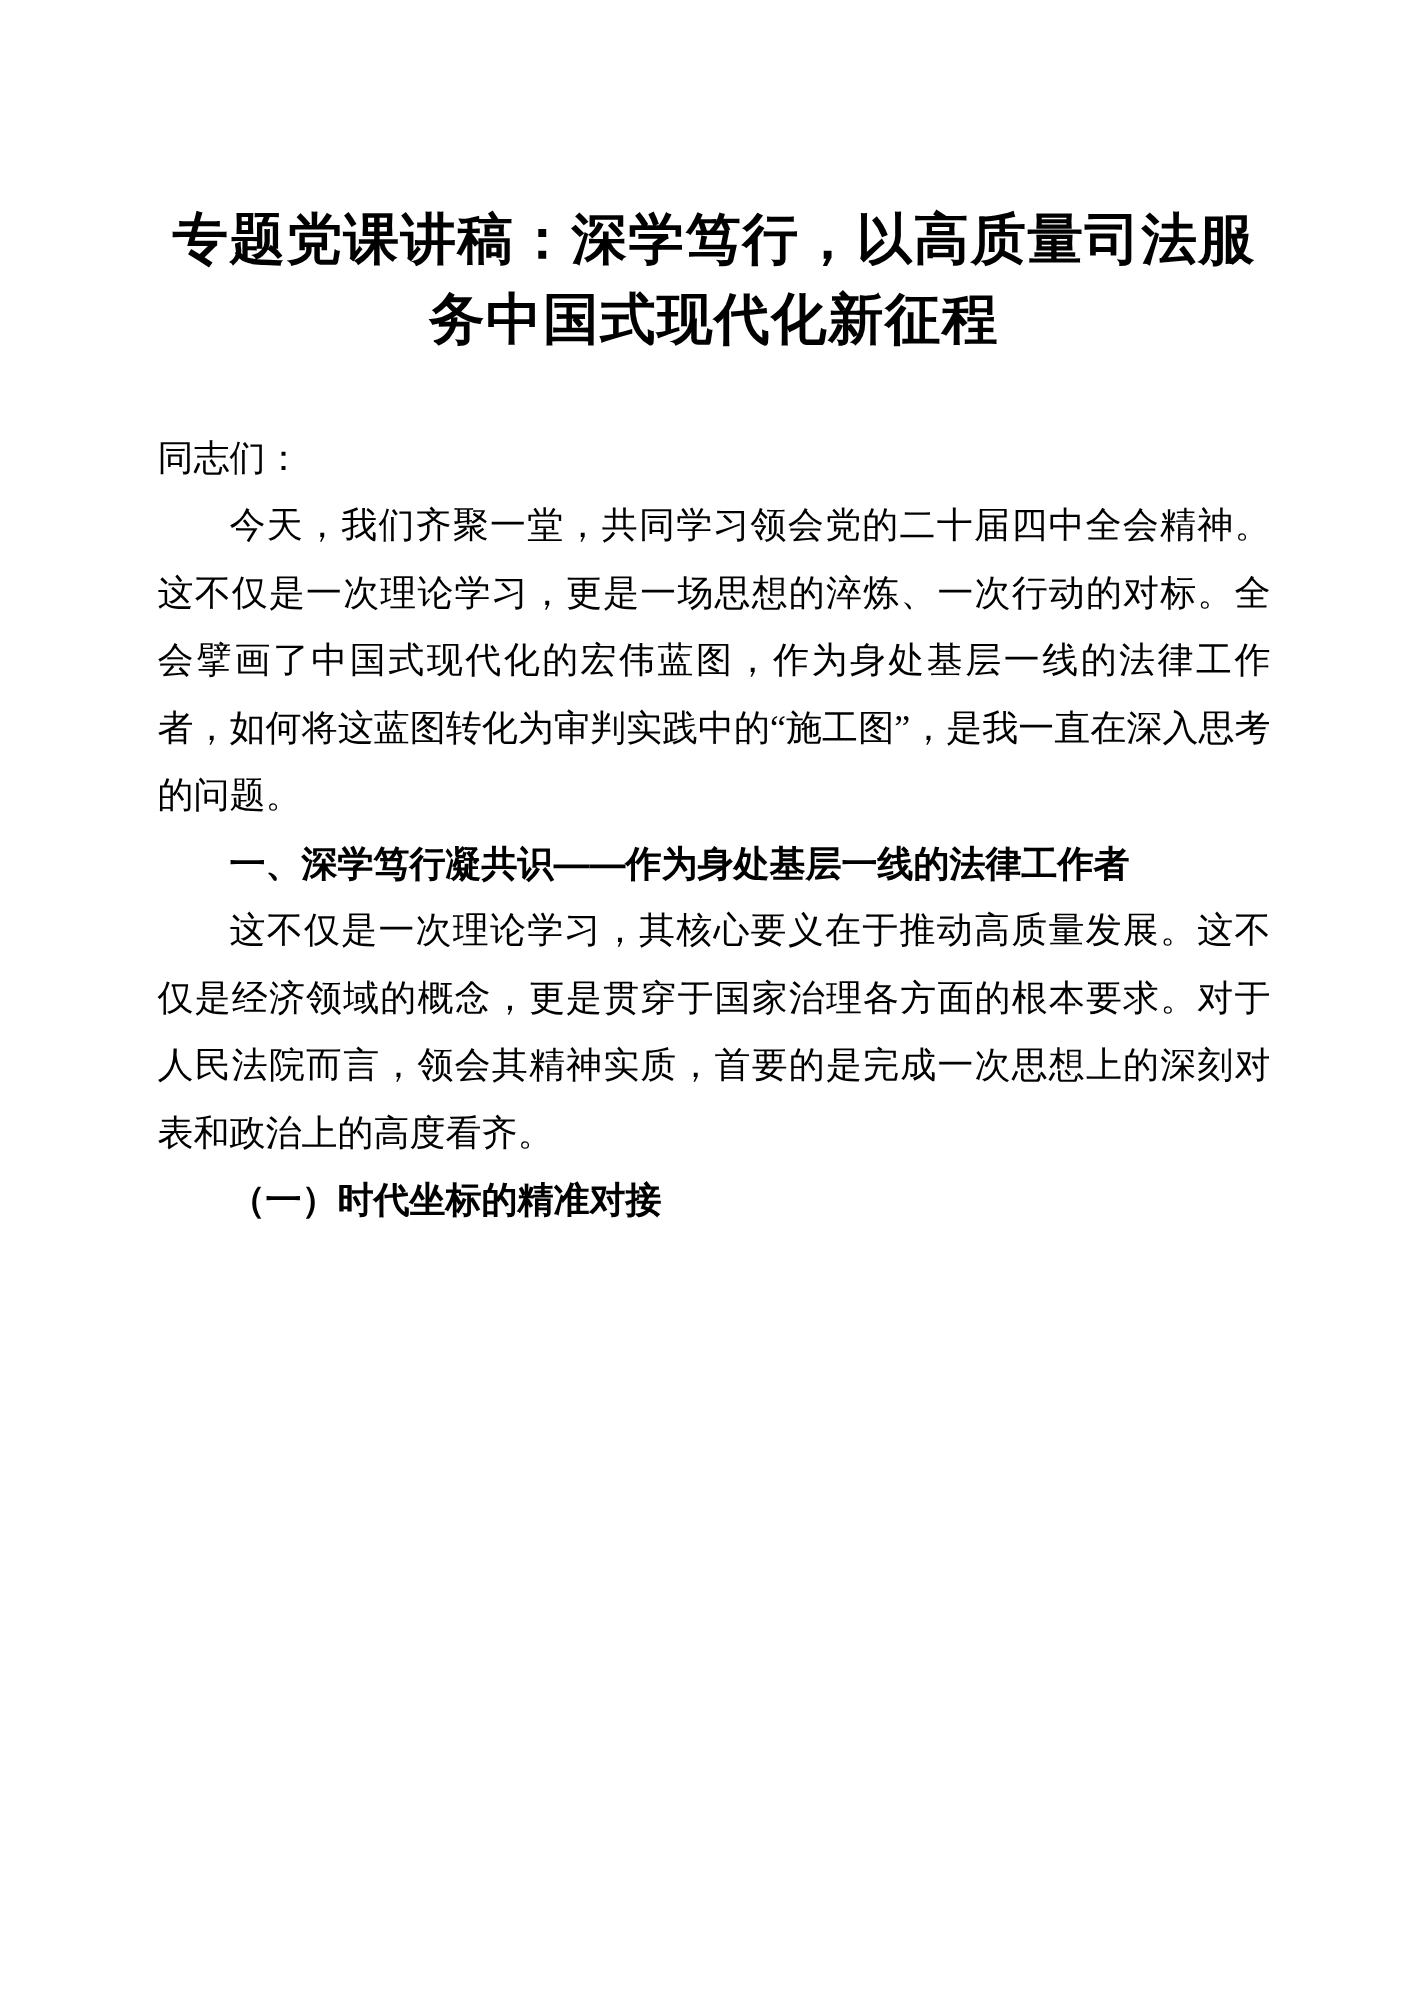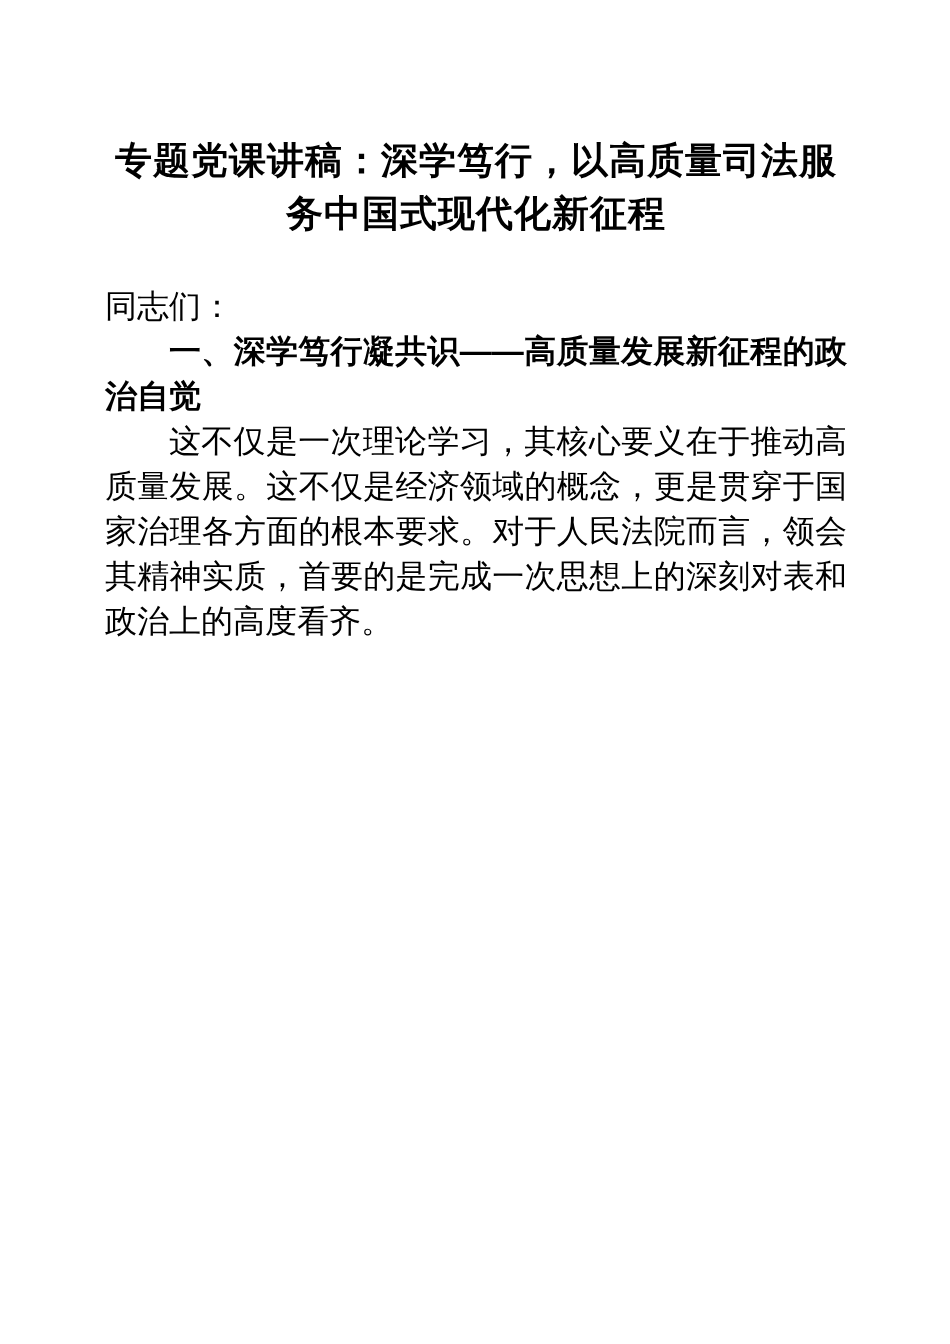--- a/index.html
+++ b/index.html
@@ -27,21 +27,21 @@
     line-height: 53px;
     text-align: center;
     margin: 0 0 44px 0;
     letter-spacing: 1px;
   }
   .salutation,
   .para,
   .heading1,
   .heading2 {
     font-family: "Liberation Serif", serif;
-    font-size: 32px;
+    font-size: 24px;
     line-height: 45px;
     margin: 0;
     text-align: justify;
     text-align-last: left;
     word-break: break-all;
   }
   .salutation {
     text-indent: 0;
   }
   .para {
@@ -59,19 +59,21 @@
   }
 </style>
 </head>
 <body>
 
 <div class="page">
   <h1 class="doc-title">专题党课讲稿：深学笃行，以高质量司法服务中国式现代化新征程</h1>
 
   <p class="salutation">同志们：</p>
 
+  <p class="para">今天，我们齐聚一堂，共同学习领会党的二十届四中全会精神。这不仅是一次理论学习，更是一场思想的淬炼、一次行动的对标。全会擘画了中国式现代化的宏伟蓝图，作为身处基层一线的法律工作者，如何将这蓝图转化为审判实践中的“施工图”，是我一直在深入思考的问题。</p>
 
-  <p class="heading1">一、深学笃行凝共识——高质量发展新征程的政治自觉</p>
+  <p class="heading1">一、深学笃行凝共识——作为身处基层一线的法律工作者</p>
 
   <p class="para">这不仅是一次理论学习，其核心要义在于推动高质量发展。这不仅是经济领域的概念，更是贯穿于国家治理各方面的根本要求。对于人民法院而言，领会其精神实质，首要的是完成一次思想上的深刻对表和政治上的高度看齐。</p>
 
+  <p class="heading2">（一）时代坐标的精准对接</p>
 
 </div>
 
 </body></html>

